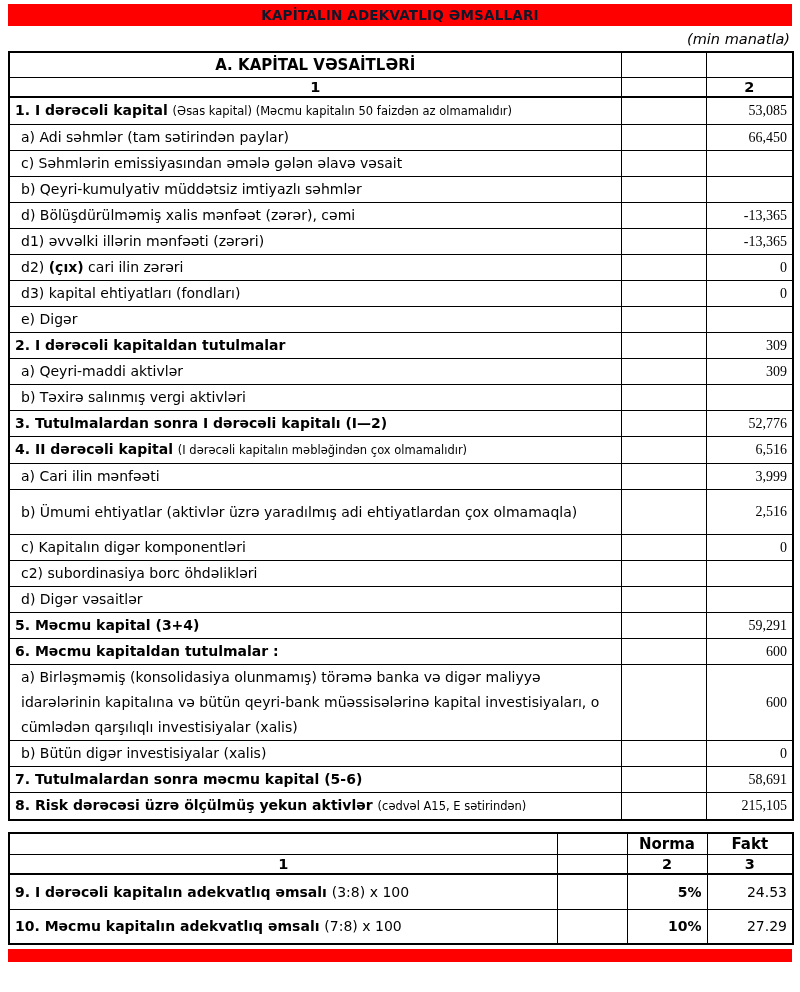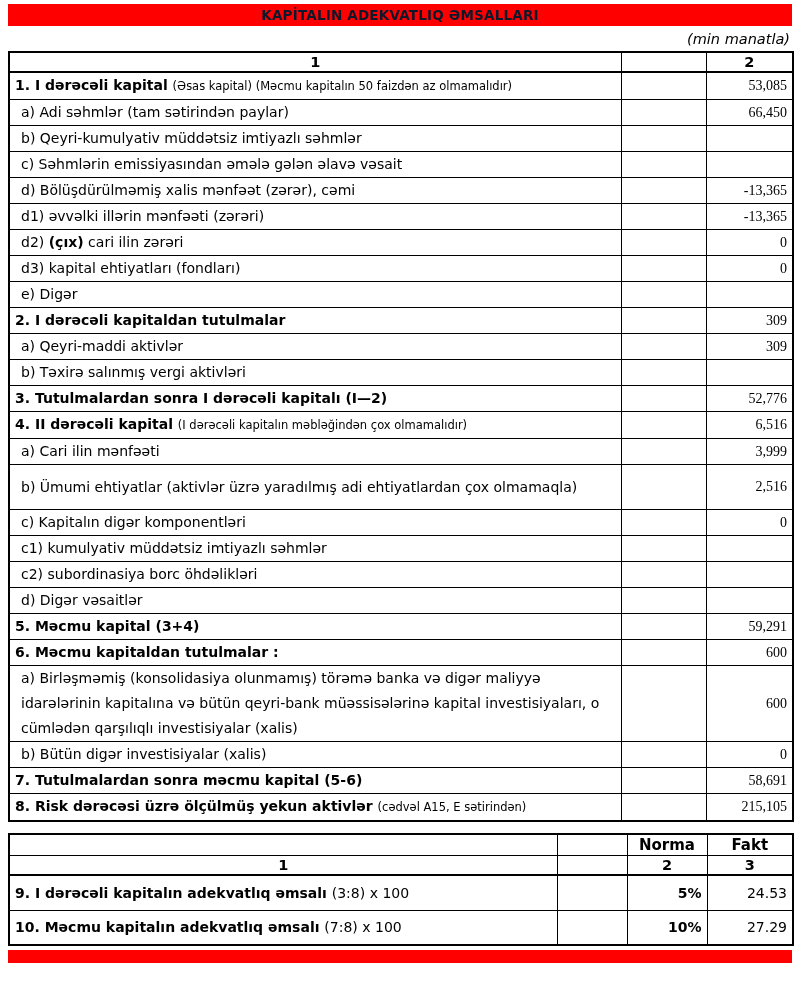--- a/index.html
+++ b/index.html
@@ -77,47 +77,52 @@
   <div class="unit-note">(min manatla)</div>
 
   <table class="t1">
     <colgroup>
       <col class="col-label">
         <col class="col-mid">
         <col class="col-val">
     </colgroup>
     <thead>
       <tr>
+        <td class="title-cell">A. KAPİTAL VƏSAİTLƏRİ</td>
+        <td></td>
+        <td></td>
+      </tr>
+      <tr>
         <td class="hnum">1</td>
         <td class="hnum"></td>
         <td class="hnum">2</td>
       </tr>
     </thead>
     <tbody>
         <tr>
           <td class="c-label"><span class="b ">1. I dərəcəli kapital </span><span class="sm">(Əsas kapital) (Məcmu kapitalın 50 faizdən az olmamalıdır)</span></td>
           <td class="c-mid"></td>
           <td class="c-val">53,085</td>
         </tr>
         <tr>
           <td class="c-label ind"><span>a) Adi səhmlər (tam sətirindən paylar)</span></td>
           <td class="c-mid"></td>
           <td class="c-val">66,450</td>
         </tr>
         <tr>
+          <td class="c-label ind"><span>c) Səhmlərin emissiyasından əmələ gələn əlavə vəsait</span></td>
+          <td class="c-mid"></td>
+          <td class="c-val"></td>
+        </tr>
+        <tr>
           <td class="c-label ind"><span>b) Qeyri-kumulyativ müddətsiz imtiyazlı səhmlər</span></td>
           <td class="c-mid"></td>
           <td class="c-val"></td>
         </tr>
         <tr>
-          <td class="c-label ind"><span>c) Səhmlərin emissiyasından əmələ gələn əlavə vəsait</span></td>
-          <td class="c-mid"></td>
-          <td class="c-val"></td>
-        </tr>
-        <tr>
           <td class="c-label ind"><span>d)  Bölüşdürülməmiş xalis mənfəət (zərər), cəmi</span></td>
           <td class="c-mid"></td>
           <td class="c-val">-13,365</td>
         </tr>
         <tr>
           <td class="c-label ind"><span>d1) əvvəlki illərin mənfəəti (zərəri)</span></td>
           <td class="c-mid"></td>
           <td class="c-val">-13,365</td>
         </tr>
         <tr>
@@ -167,25 +172,20 @@
         </tr>
         <tr>
           <td class="c-label ind" style="height: 45px;"><span>b) Ümumi ehtiyatlar (aktivlər üzrə yaradılmış adi ehtiyatlardan çox olmamaqla)</span></td>
           <td class="c-mid"></td>
           <td class="c-val">2,516</td>
         </tr>
         <tr>
           <td class="c-label ind"><span>c) Kapitalın digər komponentləri</span></td>
           <td class="c-mid"></td>
           <td class="c-val">0</td>
-        </tr>
-        <tr>
-          <td class="c-label ind"><span>c1) kumulyativ müddətsiz imtiyazlı səhmlər</span></td>
-          <td class="c-mid"></td>
-          <td class="c-val"></td>
         </tr>
         <tr>
           <td class="c-label ind"><span>c2) subordinasiya borc öhdəlikləri</span></td>
           <td class="c-mid"></td>
           <td class="c-val"></td>
         </tr>
         <tr>
           <td class="c-label ind"><span>d) Digər vəsaitlər</span></td>
           <td class="c-mid"></td>
           <td class="c-val"></td>

